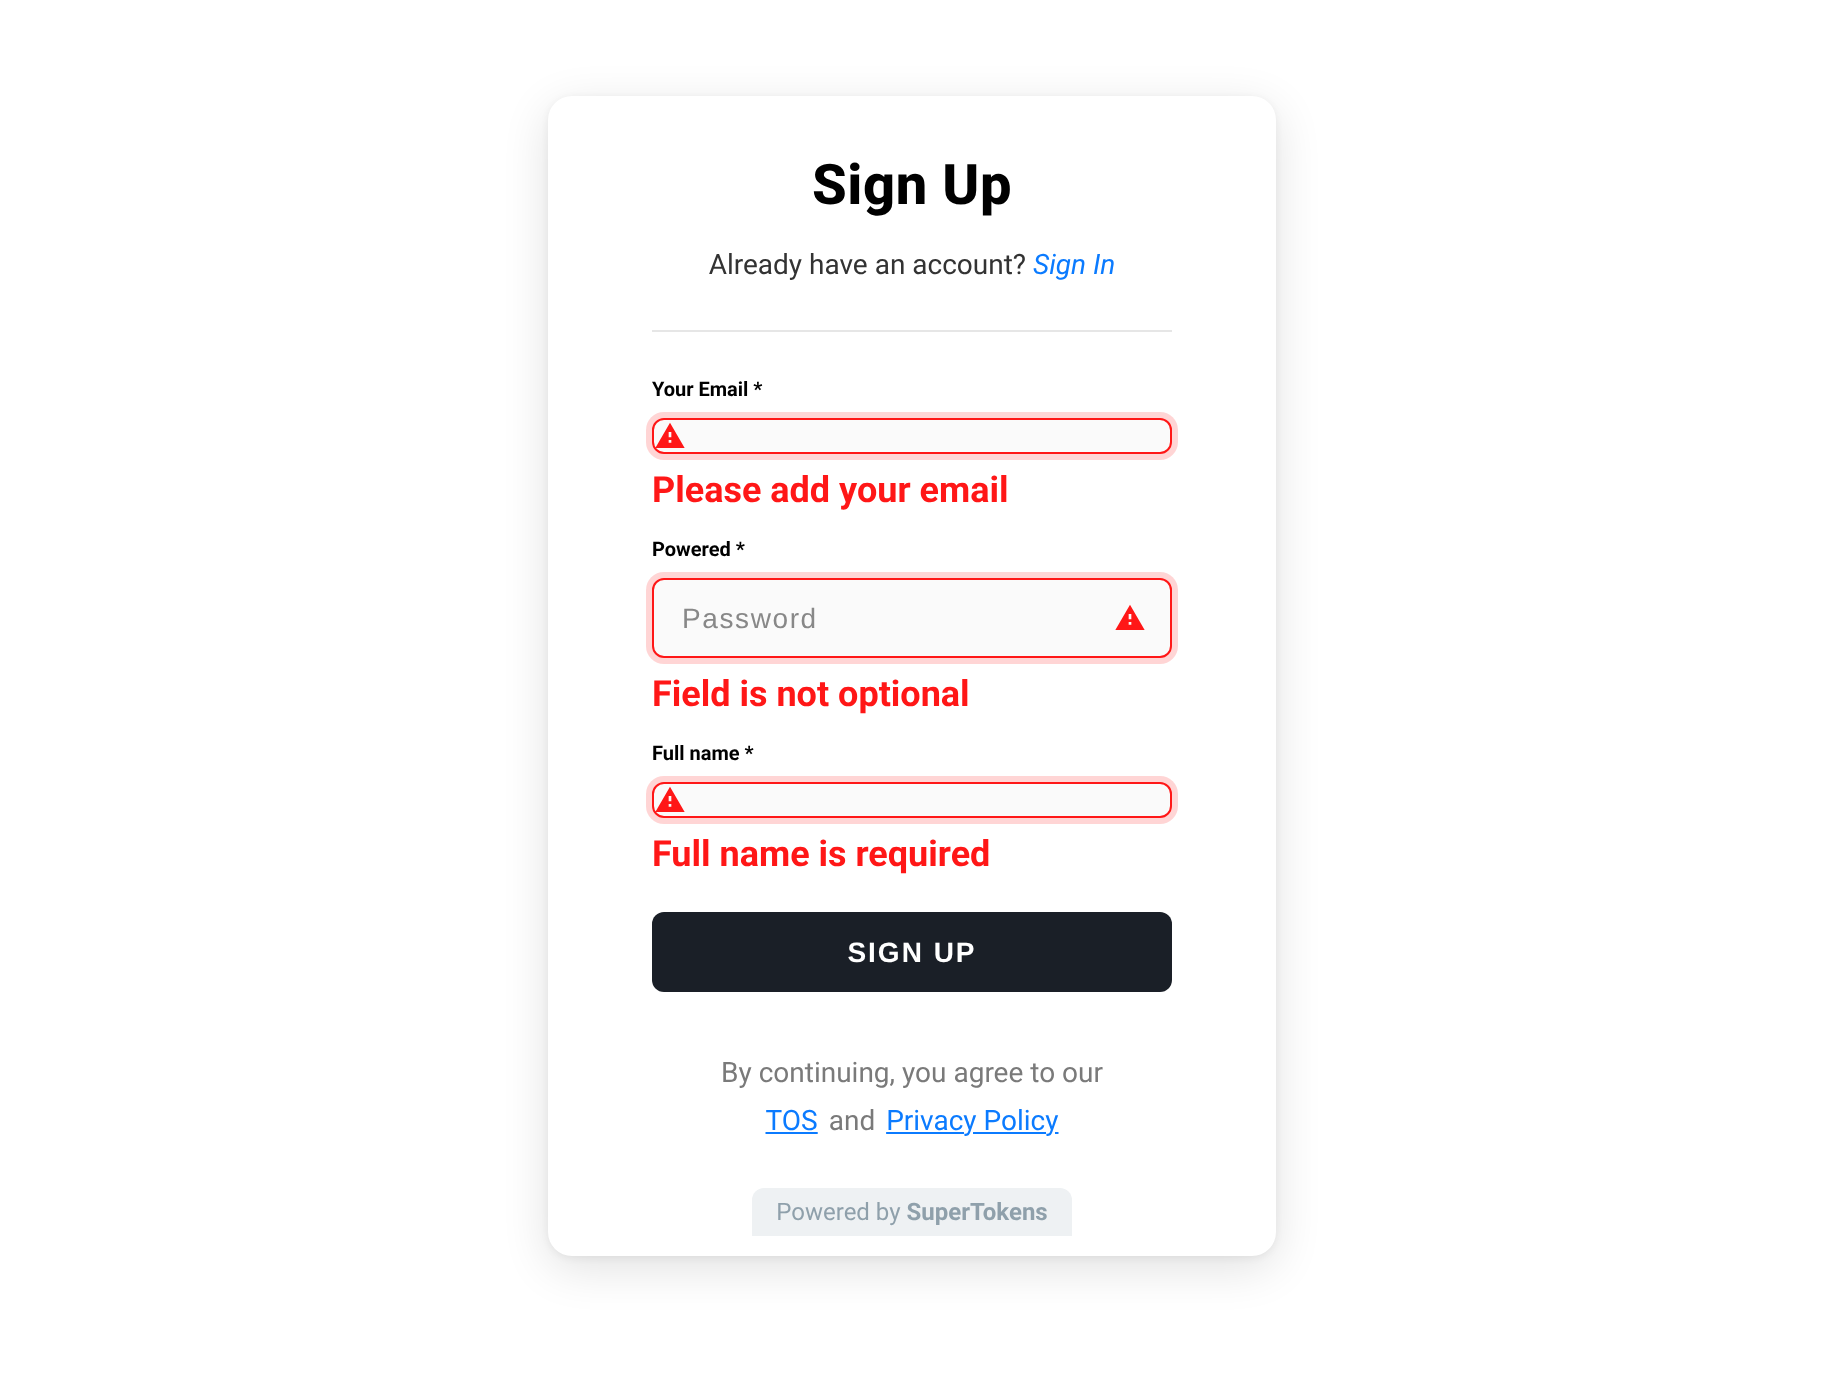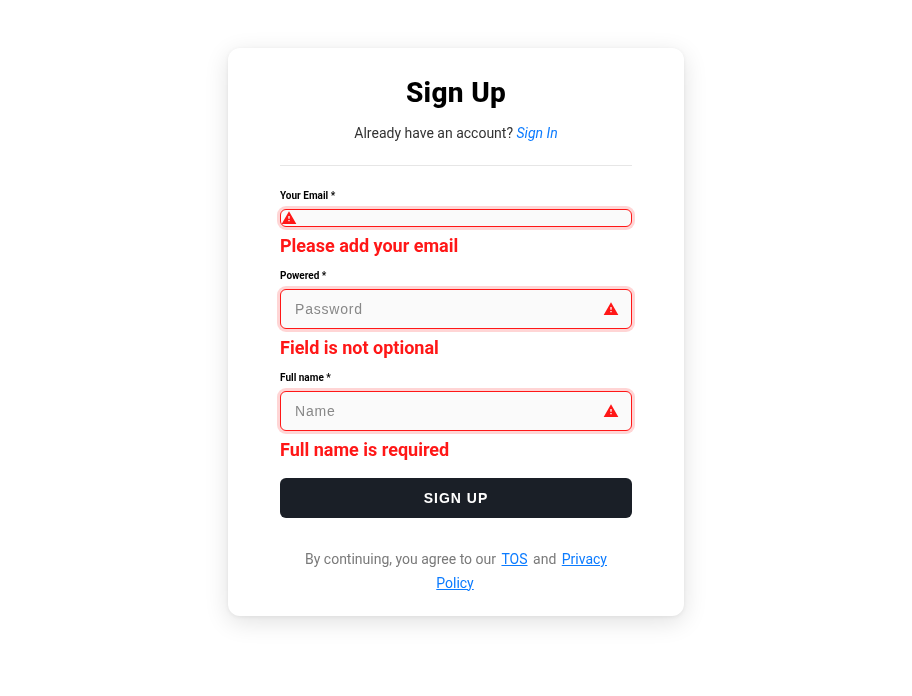--- a/index.html
+++ b/index.html
@@ -11,21 +11,21 @@
       font-family: -apple-system, BlinkMacSystemFont, "Segoe UI", Roboto, Helvetica, Arial, sans-serif;
       background: #ffffff;
       width: 912px;
       height: 696px;
       display: flex;
       justify-content: center;
       align-items: flex-start;
       padding-top: 48px;
     }
     .card {
-      width: 456px;
+      width: 364px;
       background: #ffffff;
       border-radius: 12px;
       box-shadow: 0 6px 24px rgba(0,0,0,0.12), 0 1px 4px rgba(0,0,0,0.06);
       padding: 28px 0 0 0;
       position: relative;
     }
     .card-inner {
       padding: 0 52px;
     }
     .title {
@@ -162,29 +162,33 @@
     <div class="input-wrap">
       <input type="password" placeholder="Password" style="">
       <svg class="err-icon" viewBox="0 0 24 24" fill="#ff1717">
           <path d="M12 2L1 21h22L12 2zm1 15h-2v-2h2v2zm0-4h-2V9h2v4z"></path>
         </svg>
     </div>
     <div class="error-text">Field is not optional</div>
 
     <div class="field-label">Full name *</div>
     <div class="input-wrap">
-      <input type="text" placeholder="Name" style="">
       <svg class="err-icon" viewBox="0 0 24 24" fill="#ff1717">
           <path d="M12 2L1 21h22L12 2zm1 15h-2v-2h2v2zm0-4h-2V9h2v4z"></path>
         </svg>
     </div>
     <div class="error-text">Full name is required</div>
 
     <button class="submit-btn">SIGN UP</button>
 
     <div class="consent">
       <span>By continuing, you agree to our </span>
       <a>TOS</a>
       <span> and </span>
       <a>Privacy Policy</a>
     </div>
   </div>
+  <div class="powered">
+    <span class="powered-inner">
+      <span>Powered by </span><span class="brand">SuperTokens</span>
+    </span>
+  </div>
 </div>
 
 </body></html>

